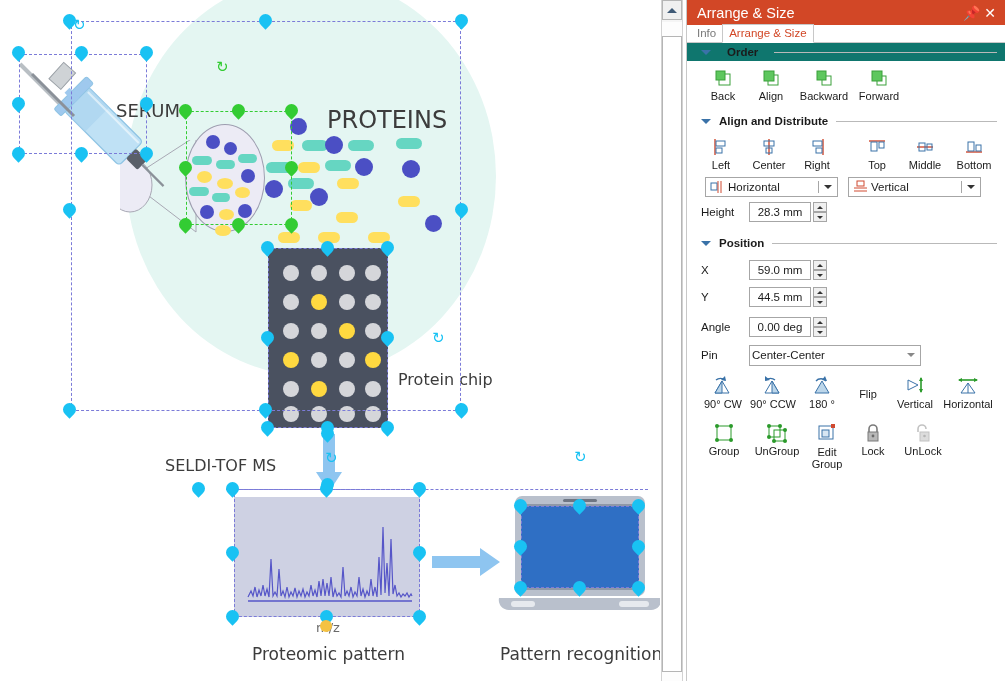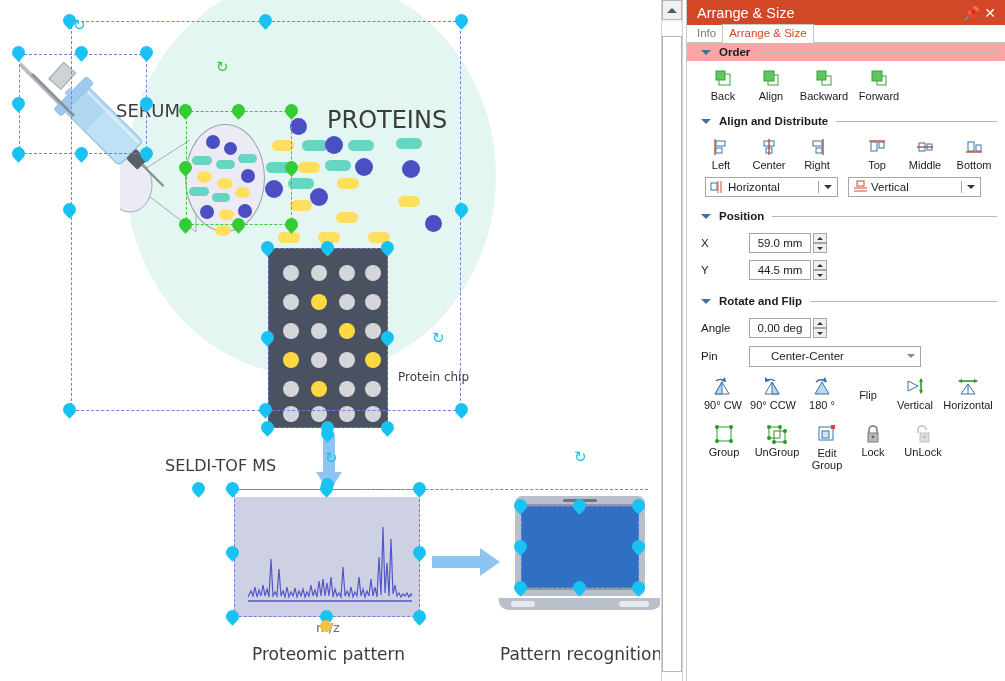--- a/index.html
+++ b/index.html
@@ -132,21 +132,21 @@
   .tab.sel {
     color:#d24726; background:#ffffff;
     border:1px solid #c8c8c8; border-bottom:1px solid #ffffff;
     margin-bottom:-1px;
   }
 
   .sect-head {
     display:flex; align-items:center; height:18px; padding-left:14px;
     font-size:11.5px; font-weight:bold; color:#1b1b1b;
   }
-  .sect-head.hl { background:#fca5a5; }
+  .sect-head.hl { background:#0f766e;gap:8px; }
   .sect-head .caret {
     width:0;height:0;border-left:5px solid transparent;border-right:5px solid transparent;
     border-top:5px solid #3a72a8; margin-right:8px;
   }
   .sect-head .lbl { margin-right:8px; white-space:nowrap; }
   .sect-head .rule { flex:1; height:1px; background:#b9b9b9; margin-right:8px;}
 
   .iconrow { display:flex; padding:6px 0 2px 0; }
   .icell {
     display:flex; flex-direction:column; align-items:center;
@@ -179,21 +179,21 @@
     background:#ffffff; font-size:11.5px; color:#1b1b1b;
   }
   .combo .cglyph { width:22px; display:flex; align-items:center; justify-content:center;}
   .combo .ctext { flex:1; }
   .combo .cdiv { width:1px; height:12px; background:#a6a6a6; }
   .combo .carr { width:18px; display:flex; align-items:center; justify-content:center;}
   .carr-tri { width:0;height:0;border-left:4px solid transparent;border-right:4px solid transparent;border-top:4px solid #333;}
 
   .wide-combo {
     display:flex; align-items:center; height:21px; border:1px solid #a6a6a6;
-    background:#ffffff; font-size:11.5px; color:#1b1b1b; padding-left:21px;
+    background:#ffffff; font-size:11.5px; color:#1b1b1b; padding-left:2px;
   }
   .wide-combo .ctext{flex:1;}
   .wide-combo .carr{width:18px;display:flex;align-items:center;justify-content:center;}
 </style>
 </head>
 <body>
 
 <div id="canvas">
 
   <div class="teal-blob"></div>
@@ -325,21 +325,21 @@
       <rect x="66" y="5" width="34" height="3" rx="1.5" fill="#6d7583"></rect>
       <path d="M2 104 h162 a10 10 0 0 1 -10 12 h-142 a10 10 0 0 1 -10 -12 z" fill="#b9c0cc"></path>
       <rect x="14" y="107" width="24" height="6" rx="3" fill="#e6e9ee"></rect>
       <rect x="122" y="107" width="30" height="6" rx="3" fill="#e6e9ee"></rect>
     </svg>
     <div style="position:absolute;left:24px;top:12px;width:118px;height:82px;background:#2f6fc4;"></div>
   </div>
 
   <div class="canvas-label" style="left:116px;top:100px;font-size:18px;z-index:20;">SERUM</div>
   <div class="canvas-label" style="left:327px;top:106px;font-size:24px;z-index:20;">PROTEINS</div>
-  <div class="canvas-label" style="left:398px;top:370px;font-size:12px;z-index:20;">Protein chip</div>
+  <div class="canvas-label" style="left:398px;top:370px;font-size:16px;z-index:20;">Protein chip</div>
   <div class="canvas-label" style="left:165px;top:456px;font-size:16px;z-index:20;">SELDI-TOF MS</div>
   <div class="canvas-label" style="left:316px;top:620px;font-size:13px;color:#6a6a6a;z-index:20;">m/z</div>
   <div class="canvas-label" style="left:252px;top:644px;font-size:17px;z-index:20;">Proteomic pattern</div>
   <div class="canvas-label" style="left:500px;top:644px;font-size:17px;z-index:20;">Pattern recognition</div>
 
   <div class="dashbox" style="left:19px;top:54px;width:128px;height:100px;"></div>
   <div class="hdl" style="left:12px;top:46px">
       <i></i>
     </div>
   <div class="hdl" style="left:12px;top:97px">
@@ -674,20 +674,34 @@
           </svg>
       </span>
       <span class="ctext">Vertical</span>
       <span class="cdiv"></span>
       <span class="carr">
           <span class="carr-tri"></span>
         </span>
     </div>
   </div>
 
+  <div class="fieldrow" style="margin-top:3px">
+    <div class="flabel">Height</div>
+    <div class="spin">
+      <input value="28.3 mm" style="">
+      <div class="spinbtns">
+        <div>
+            <span class="sm-up"></span>
+          </div>
+        <div>
+            <span class="sm-dn"></span>
+          </div>
+      </div>
+    </div>
+  </div>
 
   <div class="sect-head" style="margin-top:10px">
     <div class="caret"></div>
     <div class="lbl">Position</div>
     <div class="rule"></div>
   </div>
   <div class="fieldrow" style="margin-top:6px">
     <div class="flabel">X</div>
     <div class="spin">
       <input value="59.0 mm" style="">
@@ -709,25 +723,20 @@
         <div>
             <span class="sm-up"></span>
           </div>
         <div>
             <span class="sm-dn"></span>
           </div>
       </div>
     </div>
   </div>
 
-  <div class="sect-head" style="margin-top:10px">
-    <div class="caret"></div>
-    <div class="lbl">Rotate and Flip</div>
-    <div class="rule"></div>
-  </div>
   <div class="fieldrow" style="margin-top:6px">
     <div class="flabel">Angle</div>
     <div class="spin">
       <input value="0.00 deg" style="">
       <div class="spinbtns">
         <div>
             <span class="sm-up"></span>
           </div>
         <div>
             <span class="sm-dn"></span>

